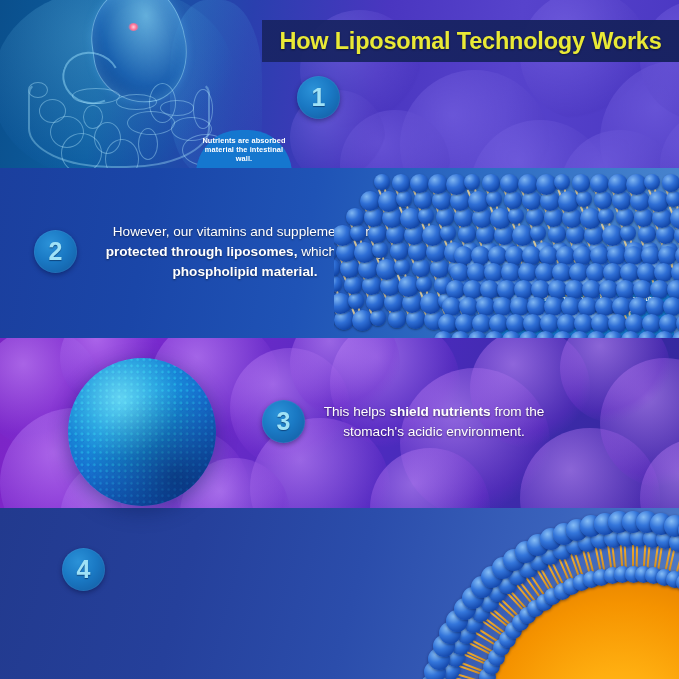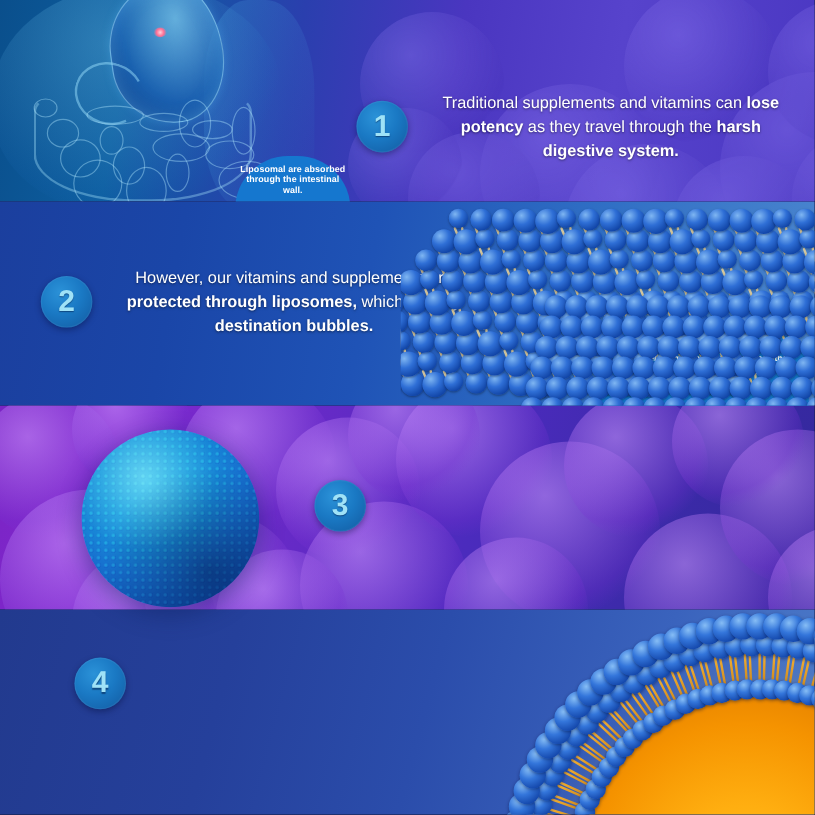--- a/index.html
+++ b/index.html
@@ -162,21 +162,21 @@
           <div class="ic" style="left: 116px; top: 50px; width: 18px; height: 30px;"></div>
           <div class="ic" style="left: 127px; top: 5px; width: 25px; height: 38px;"></div>
           <div class="ic" style="left: 138px; top: 22px; width: 32px; height: 14px;"></div>
           <div class="ic" style="left: 149px; top: 39px; width: 39px; height: 22px;"></div>
           <div class="ic" style="left: 160px; top: 56px; width: 46px; height: 30px;"></div>
           <div class="ic" style="left: 171px; top: 11px; width: 18px; height: 38px;"></div>
         </div>
     </div>
 
     <div class="bubble" id="p1-bubble">
-      <div class="bt" id="callout1-text"><span>Liposomal are absorbed through the </span><b>intestinal wall.</b></div>
+      <div class="bt" id="callout1-text"><span>Nutrients are absorbed material the </span><b>intestinal wall.</b></div>
     </div>
   </div>
 
   <div class="panel" id="panel2">
     <div class="panel-bg" id="p2-bg"></div>
     <div class="p2-lipids" id="p2-lipids">
         <div class="lip" style="left: 40px; top: 6px; width: 16.4px; height: 16.4px; z-index: 100;"></div>
         <div class="tail" style="left: 46px; top: 21px; height: 12px; transform: rotate(-22deg); z-index: 99;"></div>
         <div class="tail" style="left: 51px; top: 21px; height: 15px; transform: rotate(-8deg); z-index: 99;"></div>
         <div class="lip" style="left: 58px; top: 6px; width: 17.6px; height: 17.6px; z-index: 100;"></div>
@@ -877,39 +877,42 @@
         <div class="p4-head" style="width: 17px; height: 17px; left: 291.049px; top: 103.211px; z-index: 8;"></div>
         <div class="p4-head" style="left: 302.578px; top: 50.639px; z-index: 10;"></div>
         <div class="p4-head" style="width: 17px; height: 17px; left: 301.071px; top: 106.392px; z-index: 8;"></div>
       </div>
   </div>
 
   <div class="bubble" id="p2-bubble">
     <div class="bt" id="callout2-text"><b>Phospholipids</b><span> are made of the same material as our </span><b>cell membranes,</b><span> such as those that make up the intestinal wall, resulting in </span><b>better absorption.</b></div>
   </div>
 
+  <div id="titlebar">
+    <div id="title">How Liposomal Technology Works</div>
+  </div>
 
   <div class="step" id="step1">
     <div class="badge">
       <span>1</span>
     </div>
-    <div class="stext" id="step1-text"><span>Traditional supplements and vitamins can </span><b>lose potency</b><span> as they travel through the </span><b>harsh digestive system.</b></div>
   </div>
 
   <div class="step" id="step2">
     <div class="badge">
       <span>2</span>
     </div>
-    <div class="stext" id="step2-text"><span>However, our vitamins and supplements are </span><b>protected through liposomes,</b><span> which are tiny </span><b>destination bubbles.</b></div>
+    <div class="stext" id="step2-text"><span>However, our vitamins and supplements are </span><b>protected through liposomes,</b><span> which are tiny </span><b>phospholipid material.</b></div>
   </div>
 
   <div class="step" id="step3">
     <div class="badge">
       <span>3</span>
     </div>
+    <div class="stext" id="step3-text"><span>This helps </span><b>shield nutrients</b><span> from the stomach's acidic environment.</span></div>
   </div>
 
   <div class="step" id="step4">
     <div class="badge">
       <span>4</span>
     </div>
   </div>
 
 </div>
 

